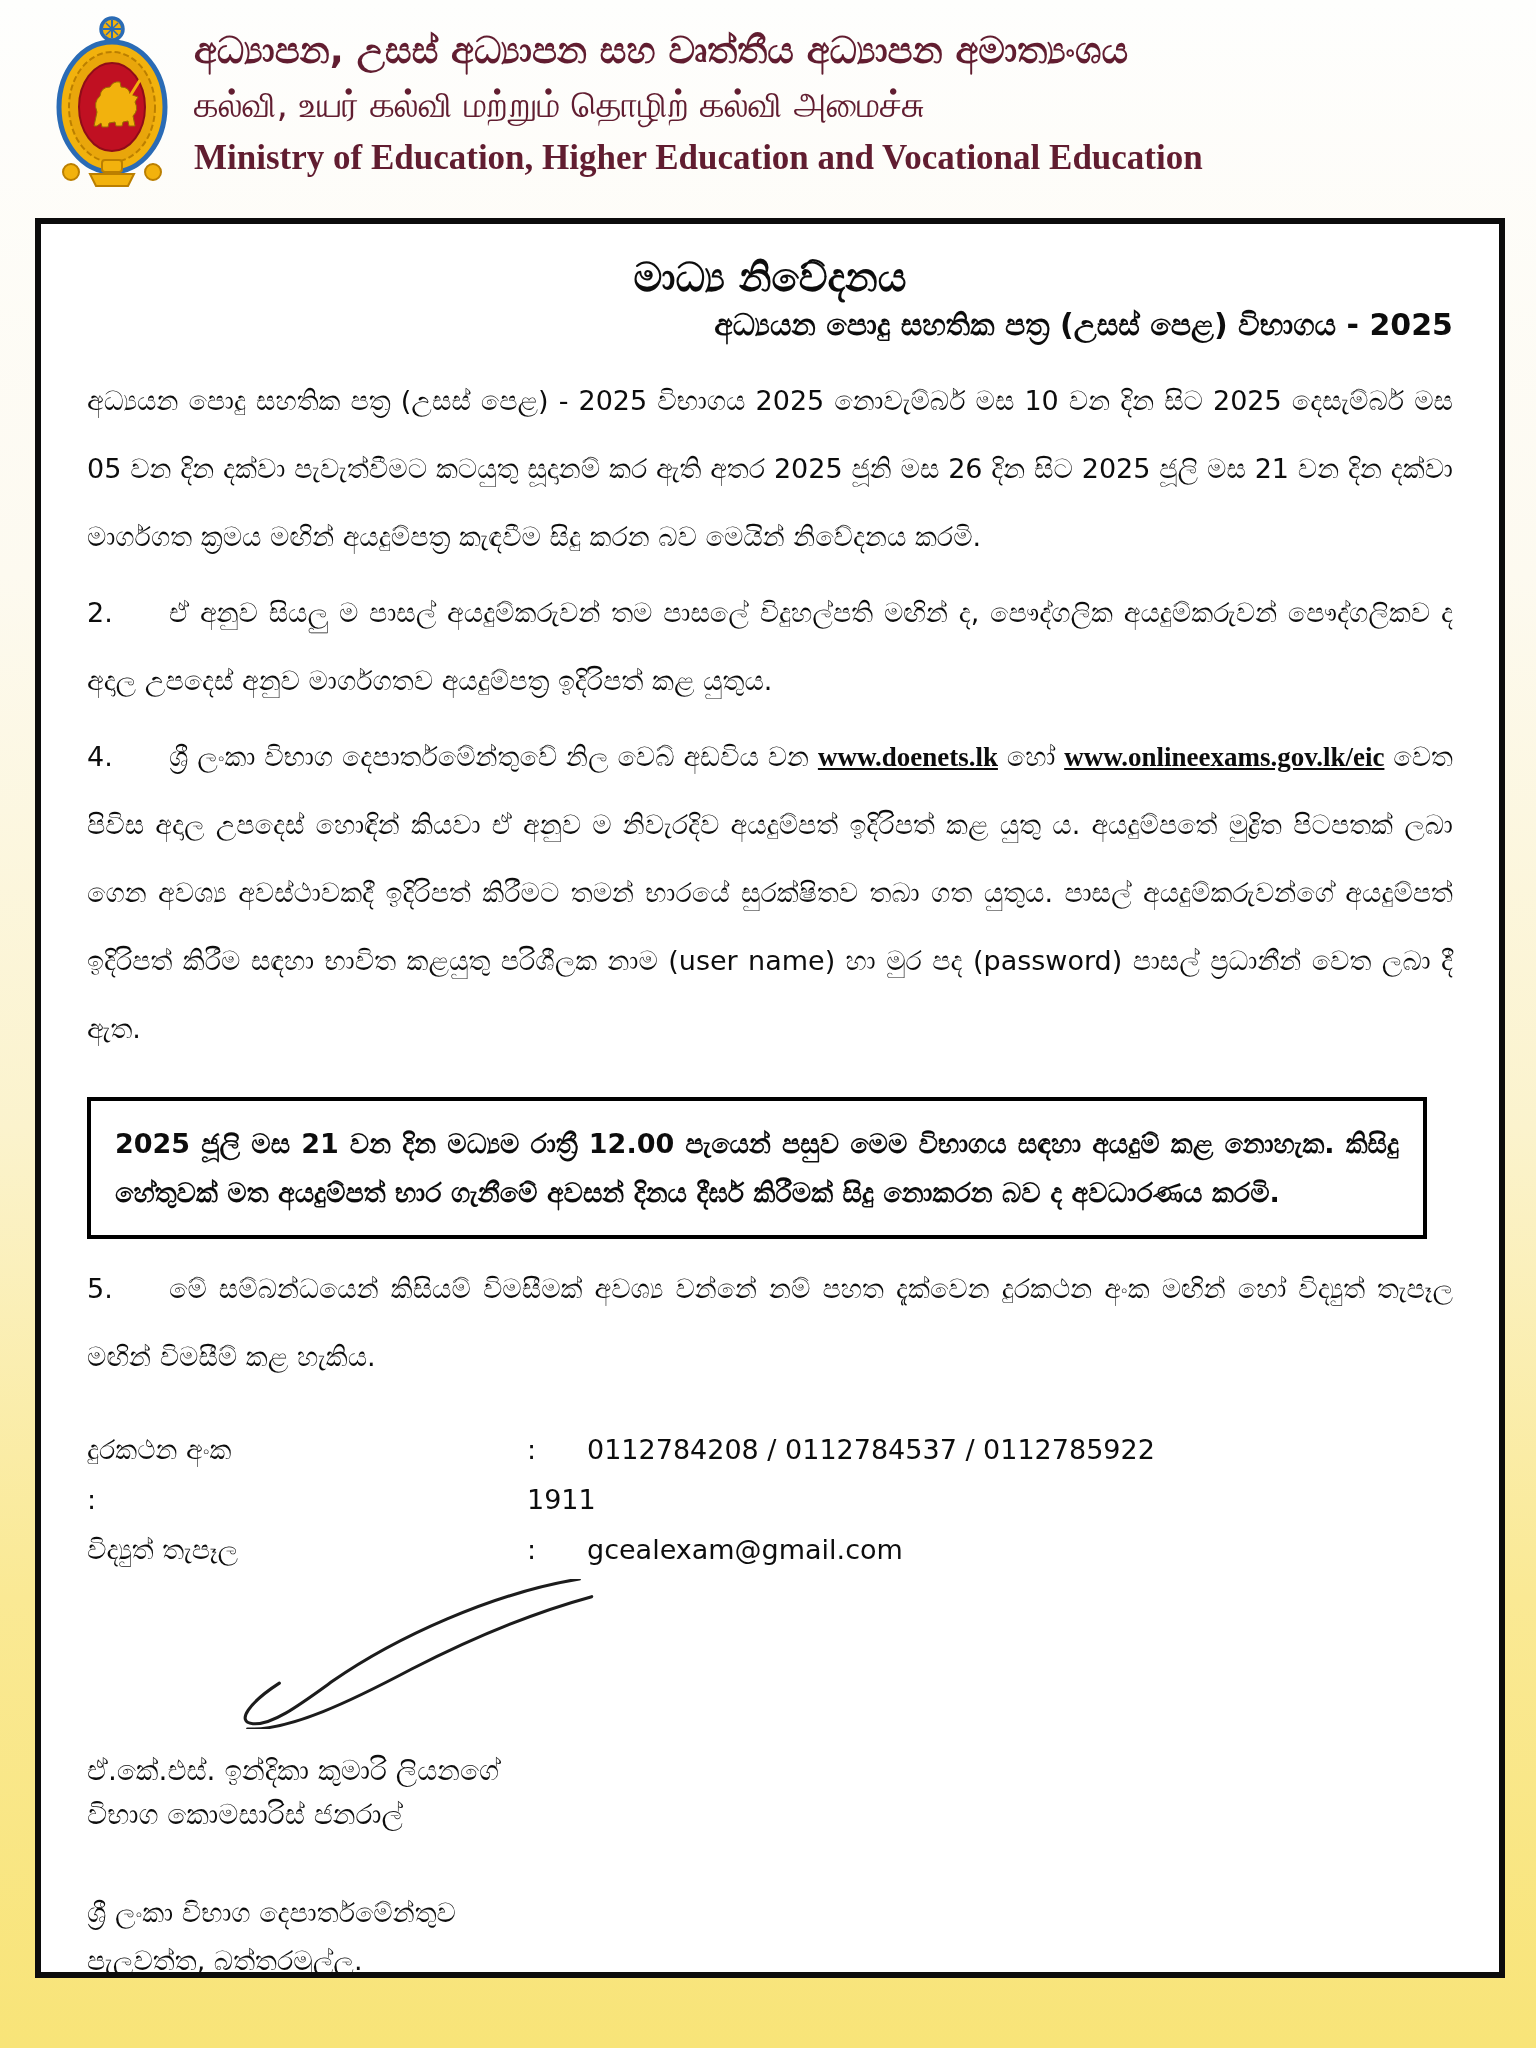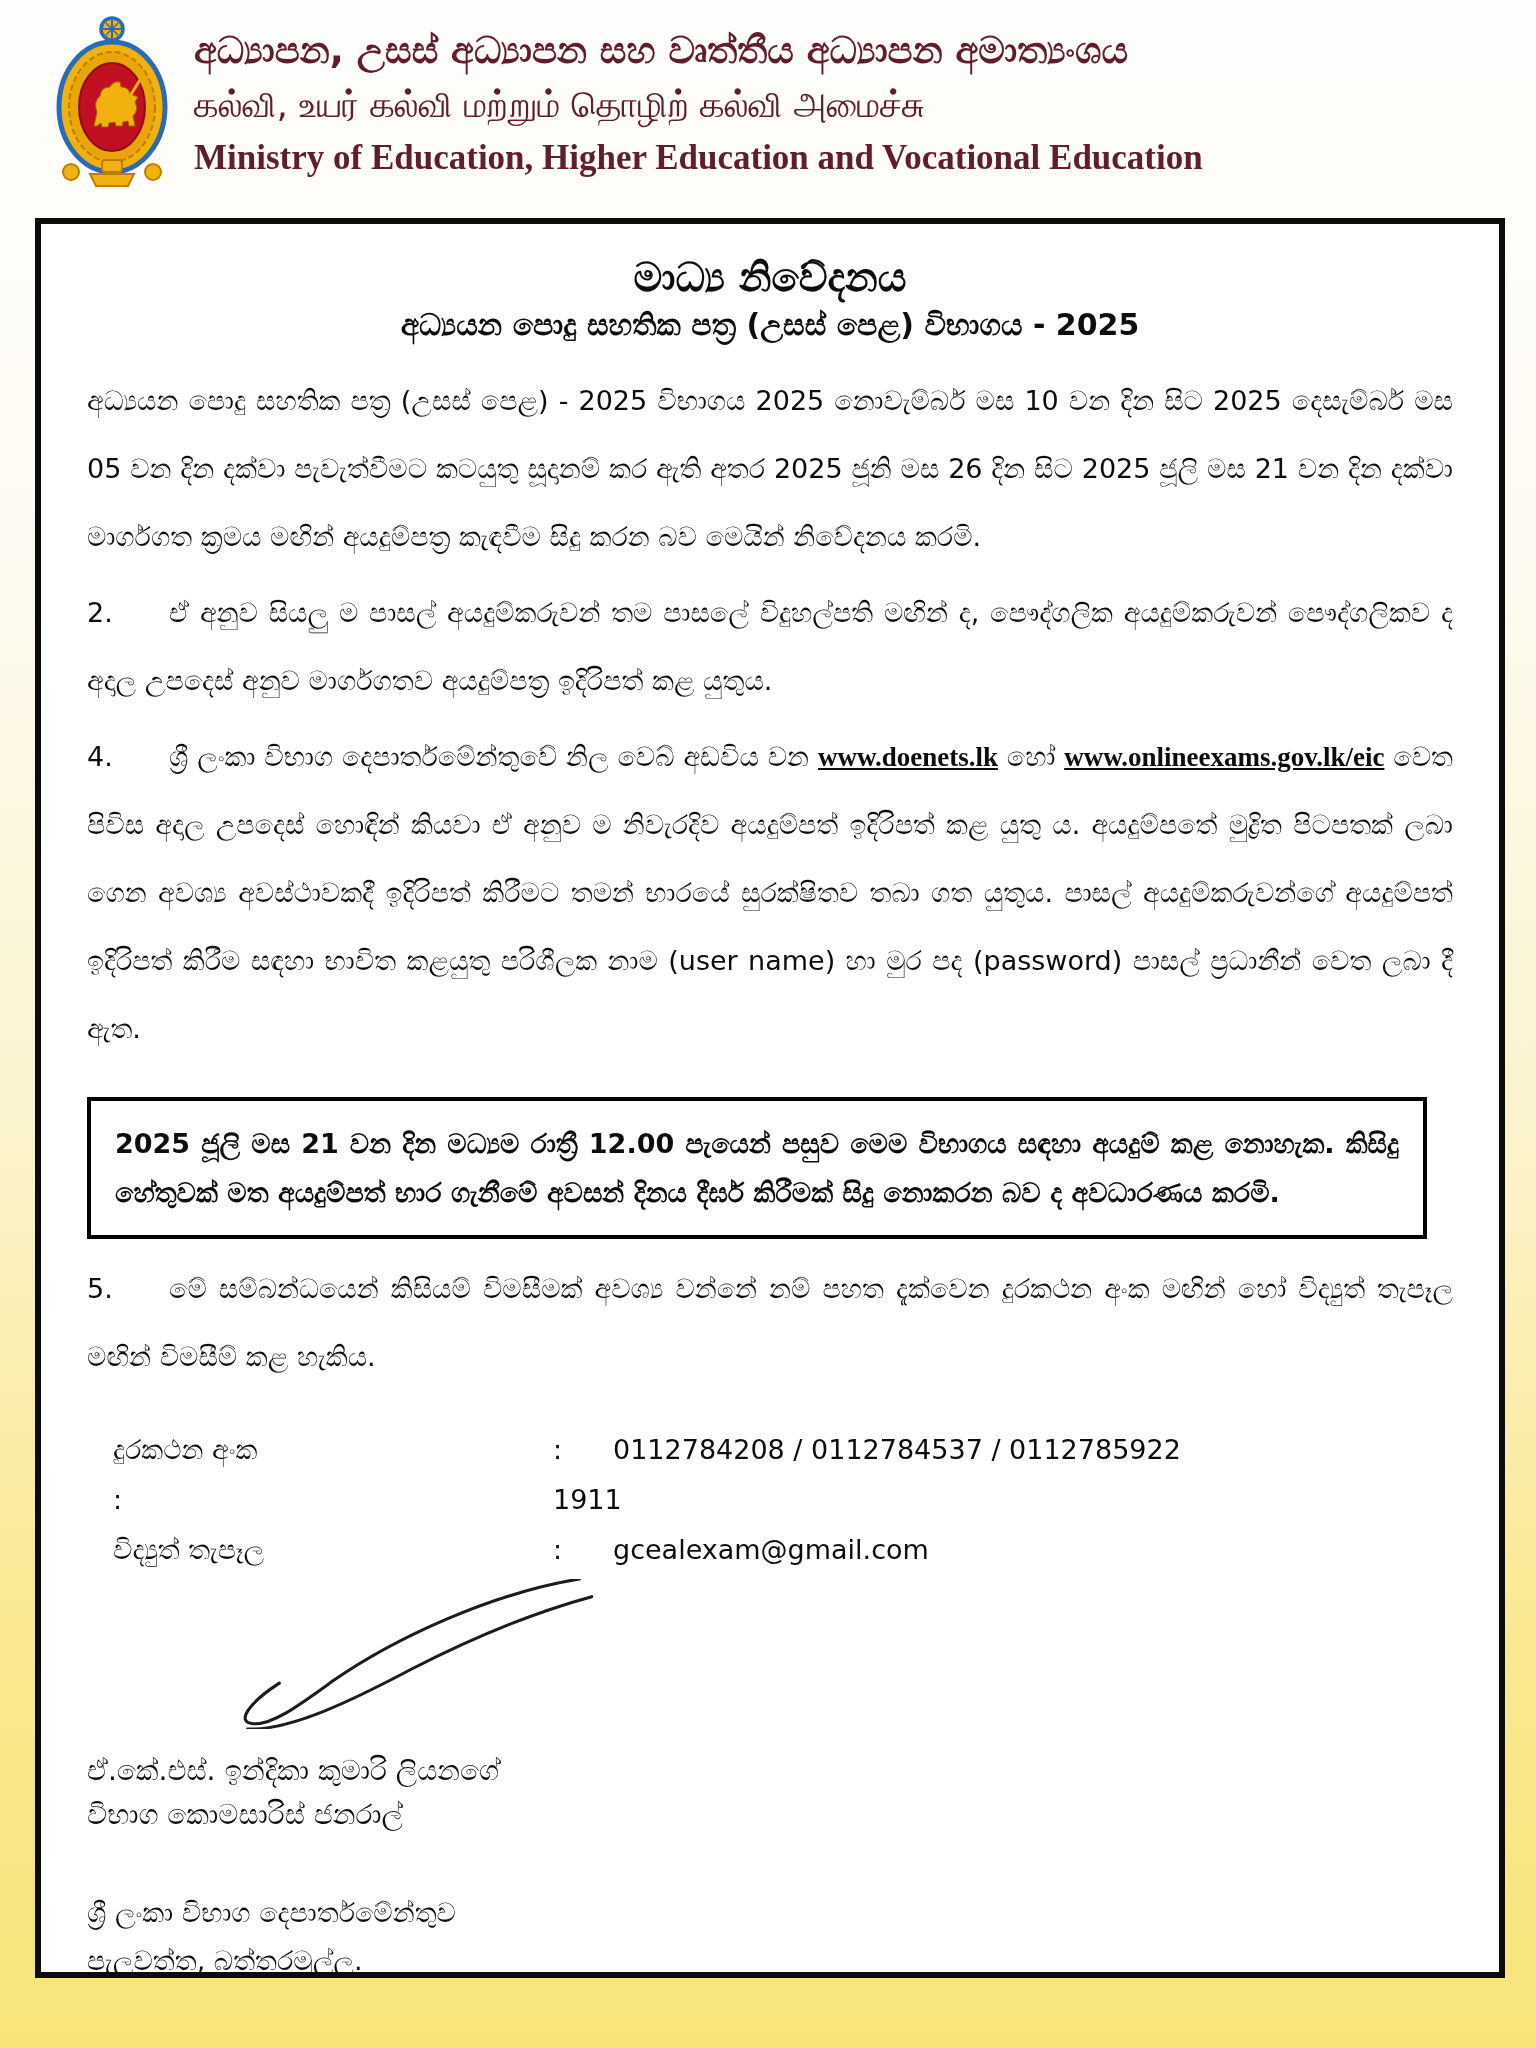--- a/index.html
+++ b/index.html
@@ -31,38 +31,38 @@
     border:6px solid #0c0c0c;
     background:#ffffff;
     padding:26px 46px 18px 46px;
     color:#0d0d0d;
     overflow:hidden;
   }
   .doc-title{
     text-align:center;font-size:40px;font-weight:bold;margin:4px 0 6px 0;
   }
   .doc-subtitle{
-    text-align:center;font-size:30px;font-weight:bold;margin:0 0 24px 0;
+    text-align:right;font-size:30px;font-weight:bold;margin:0 0 24px 0;
   }
   .para{
     font-size:27px;line-height:68px;text-align:justify;
     margin:8px 0;
   }
   .pnum{display:inline-block;width:82px;}
   .bold{font-weight:bold;}
   .url{text-decoration:underline;font-family:"Liberation Serif","DejaVu Serif",serif;font-weight:bold;}
   .alert-box{
     border:4px solid #000;
     margin:34px 26px 16px 0;
     padding:12px 24px;
   }
   .alert-box p{
     font-size:27px;line-height:49px;font-weight:bold;text-align:justify;margin:6px 0;
   }
-  .contacts{margin-top:34px;margin-left:26px;}
+  .contacts{margin-top:34px;}
   .contact-row{
     display:grid;grid-template-columns:440px 60px 1fr;
     font-size:27px;line-height:50px;
   }
   .signature-wrap{margin:4px 0 0 110px;height:150px;}
   .sig-name{font-size:28px;line-height:44px;margin-top:20px;}
   .sig-title{font-size:28px;line-height:44px;}
   .footer-block{margin-top:52px;}
   .footer-block div{font-size:27px;line-height:48px;}
   .hand{

